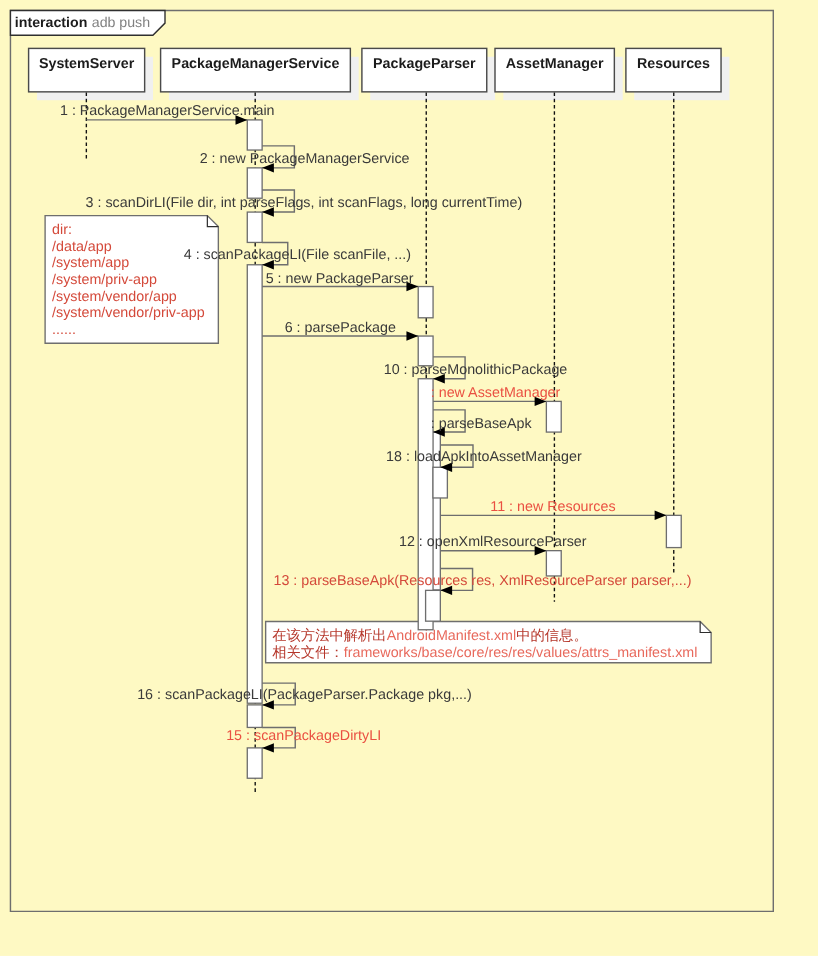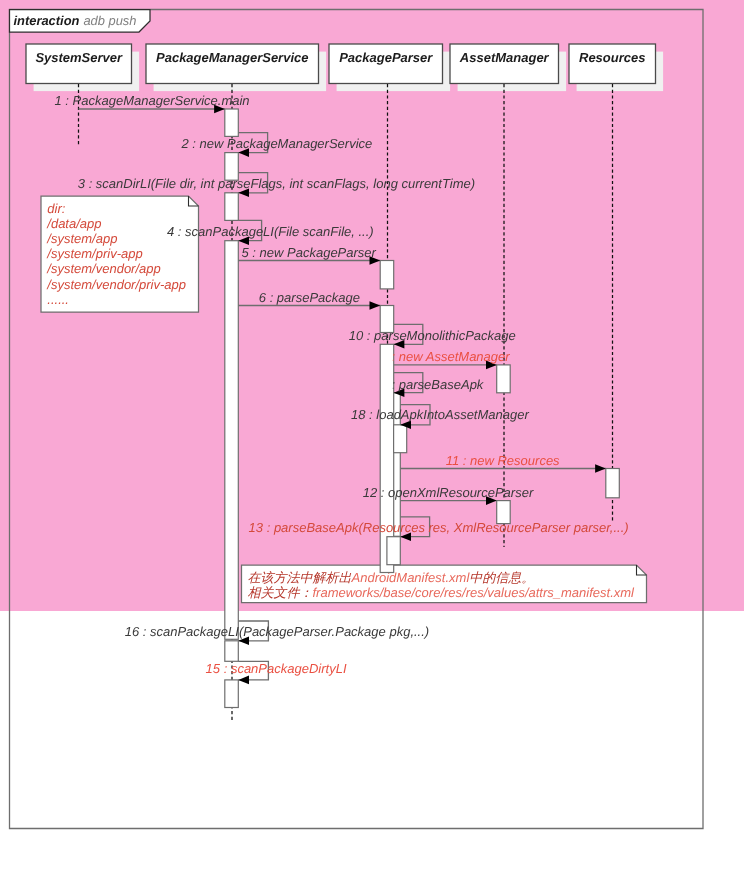--- a/index.html
+++ b/index.html
@@ -1,20 +1,20 @@
 <!DOCTYPE html>
 <html><head>
 <meta charset="utf-8">
 <style>
   html,body{margin:0;padding:0;background:#ffffff;}
   body{width:744px;height:869px;overflow:hidden;
        font-family:"Liberation Sans",sans-serif;
        -webkit-font-smoothing:antialiased;
        text-rendering:geometricPrecision;}
-  #stage{position:relative;width:744px;height:611px;background:#f9a8d4;font-style:italic;}
+  #stage{position:relative;width:744px;height:869px;background:#fef9c3;}
   #diagram{position:absolute;left:0;top:0;}
   text{font-family:"Liberation Sans",sans-serif;-webkit-font-smoothing:antialiased;}
   svg{shape-rendering:auto;}
   .lbl{font-size:13px;}
   .pname{font-size:13px;font-weight:bold;}
   .fkw{font-size:12.9px;font-weight:bold;}
   .fnm{font-size:12.9px;}
   .noteln{font-size:13px;}
   .cjk{font-size:13px;}
 </style>

